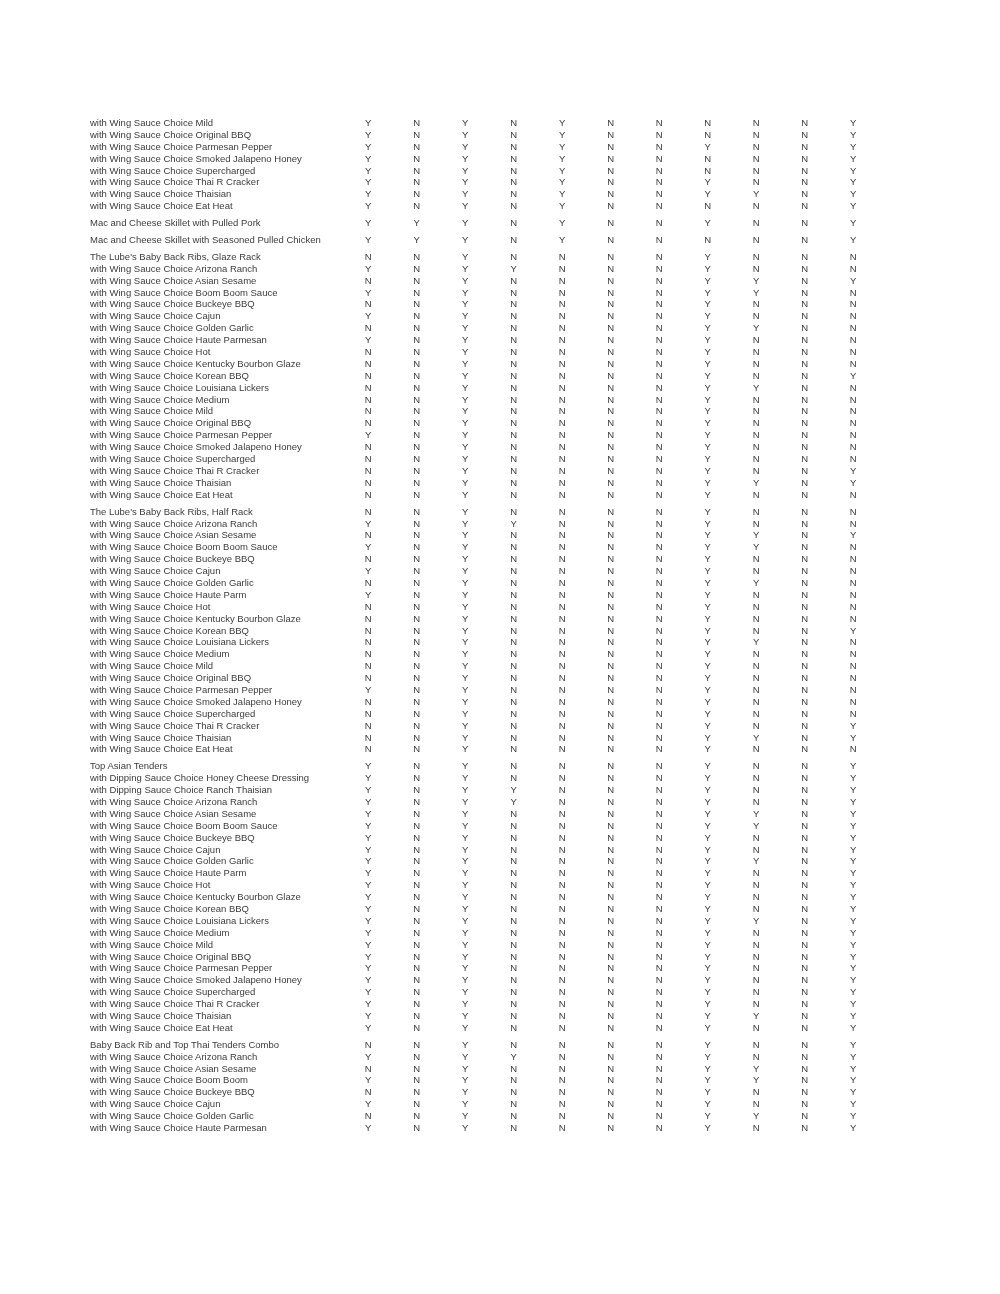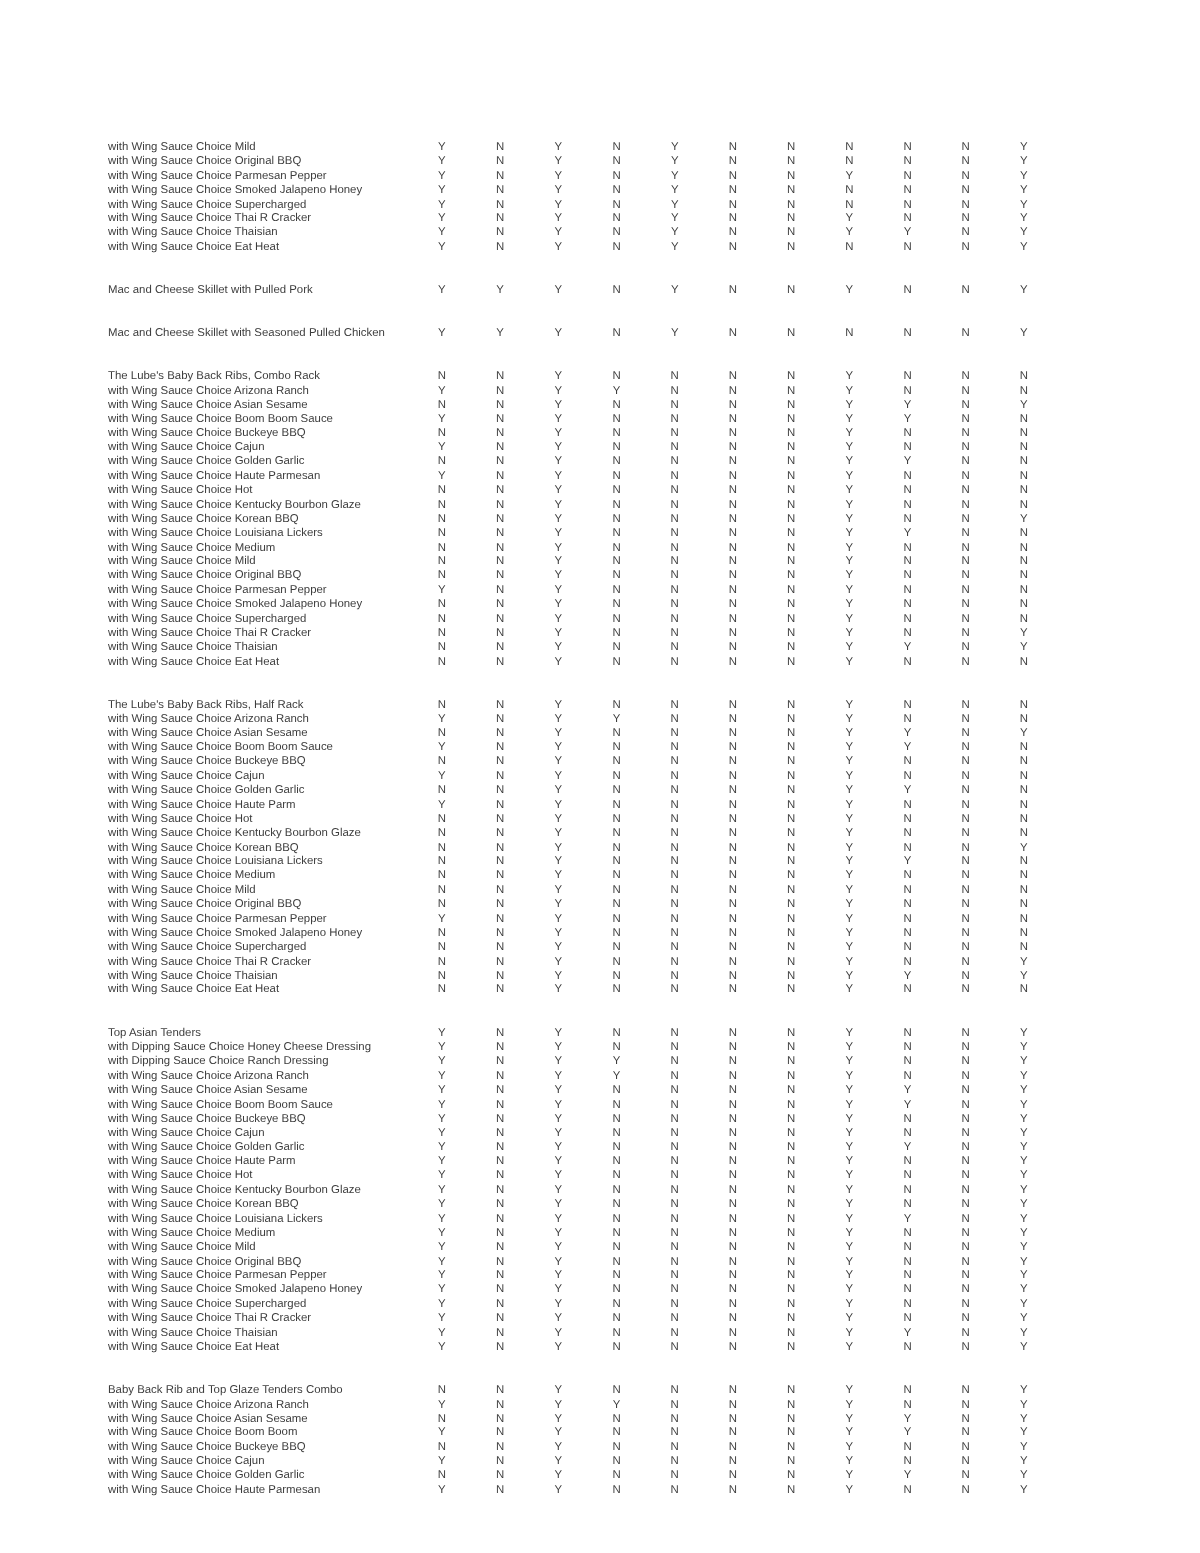--- a/index.html
+++ b/index.html
@@ -15,21 +15,21 @@
   }
   .page {
     box-sizing: border-box;
     width: 1000px;
     height: 1294px;
     padding: 117px 0 0 90px;
     color: #3c3c3c;
     font-size: 9.5px;
   }
   .section + .section {
-    margin-top: 24px;
+    margin-top: 5px;
   }
   .row {
     display: flex;
     align-items: center;
     height: 11.9px;
     line-height: 11.9px;
     white-space: nowrap;
   }
   .label {
     width: 254px;
@@ -186,21 +186,21 @@
           <span class="cell">N</span>
           <span class="cell">N</span>
           <span class="cell">N</span>
           <span class="cell">N</span>
           <span class="cell">N</span>
           <span class="cell">Y</span>
         </div>
       </div>
       <div class="section">
         <div class="row">
-          <span class="label">The Lube's Baby Back Ribs, Combo Rack</span>
+          <span class="label">The Lube's Baby Back Ribs, Glaze Rack</span>
           <span class="cell">N</span>
           <span class="cell">N</span>
           <span class="cell">Y</span>
           <span class="cell">N</span>
           <span class="cell">N</span>
           <span class="cell">N</span>
           <span class="cell">N</span>
           <span class="cell">Y</span>
           <span class="cell">N</span>
           <span class="cell">N</span>
@@ -806,21 +806,21 @@
           <span class="cell">N</span>
           <span class="cell">N</span>
           <span class="cell">N</span>
           <span class="cell">N</span>
           <span class="cell">Y</span>
           <span class="cell">N</span>
           <span class="cell">N</span>
           <span class="cell">Y</span>
         </div>
         <div class="row">
-          <span class="label">with Dipping Sauce Choice Ranch Dressing</span>
+          <span class="label">with Dipping Sauce Choice Ranch Thaisian</span>
           <span class="cell">Y</span>
           <span class="cell">N</span>
           <span class="cell">Y</span>
           <span class="cell">Y</span>
           <span class="cell">N</span>
           <span class="cell">N</span>
           <span class="cell">N</span>
           <span class="cell">Y</span>
           <span class="cell">N</span>
           <span class="cell">N</span>
@@ -1102,21 +1102,21 @@
           <span class="cell">N</span>
           <span class="cell">N</span>
           <span class="cell">Y</span>
           <span class="cell">N</span>
           <span class="cell">N</span>
           <span class="cell">Y</span>
         </div>
       </div>
       <div class="section">
         <div class="row">
-          <span class="label">Baby Back Rib and Top Glaze Tenders Combo</span>
+          <span class="label">Baby Back Rib and Top Thai Tenders Combo</span>
           <span class="cell">N</span>
           <span class="cell">N</span>
           <span class="cell">Y</span>
           <span class="cell">N</span>
           <span class="cell">N</span>
           <span class="cell">N</span>
           <span class="cell">N</span>
           <span class="cell">Y</span>
           <span class="cell">N</span>
           <span class="cell">N</span>

